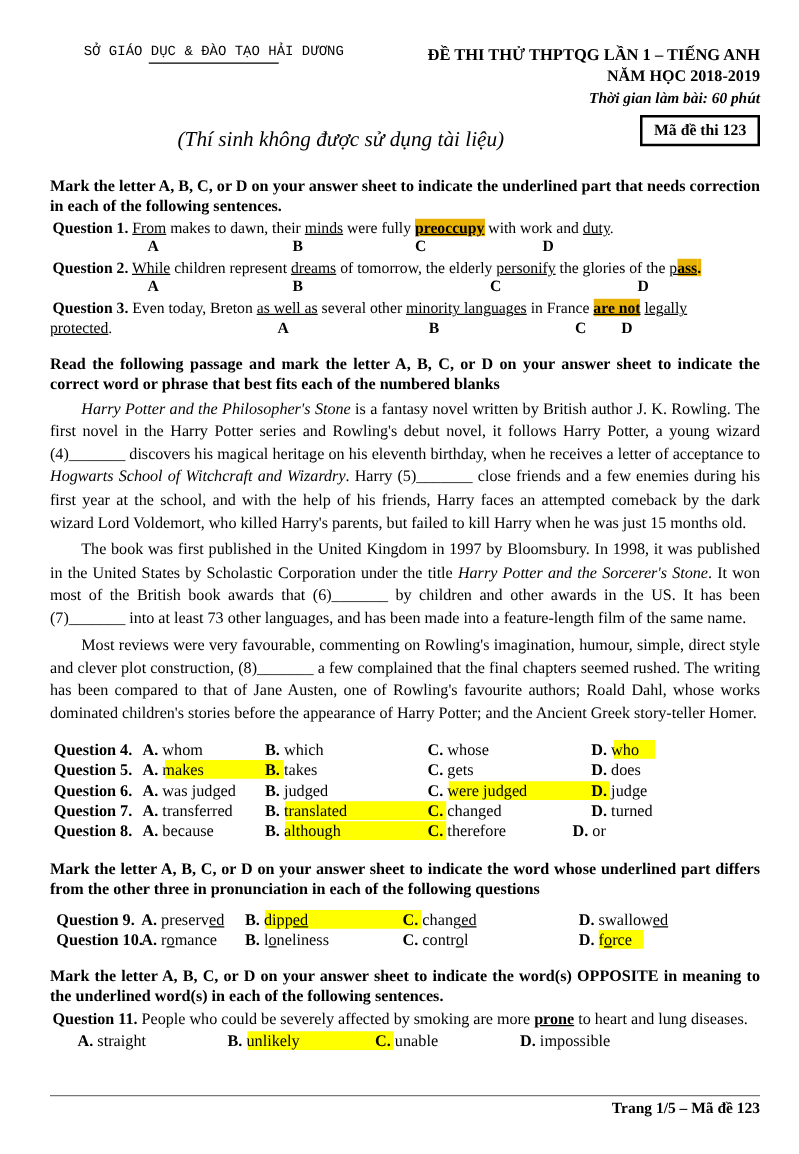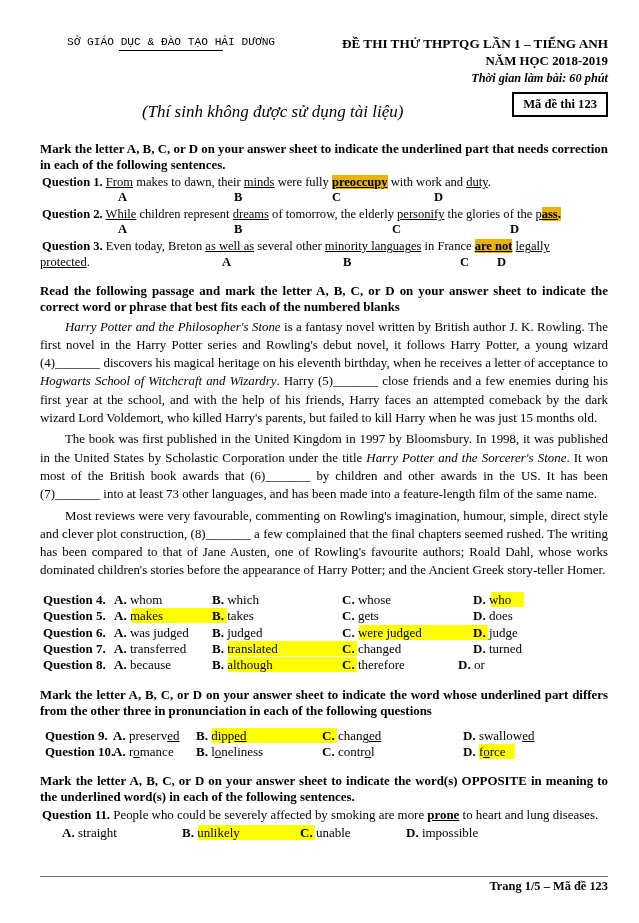--- a/index.html
+++ b/index.html
@@ -190,21 +190,21 @@
     <p class="instr">Mark the letter A, B, C, or D on your answer sheet to indicate the word(s) OPPOSITE in meaning to the underlined word(s) in each of the following sentences.</p>
     <div class="q11line">
       <span class="qno">Question 11.</span>
       <span>People who could be severely affected by smoking are more </span><span class="u b">prone</span><span> to heart and lung diseases.</span>
     </div>
     <div class="row" style="margin-top:2px">
       <div class="band" style="left:158px;width:117px"></div>
       <span class="abs" style="left:22px"><span class="qno">A.</span> <span>straight</span></span>
       <span class="abs" style="left:142px"><span class="qno">B.</span> <span>unlikely</span></span>
       <span class="abs" style="left:260px"><span class="qno">C.</span> <span>unable</span></span>
-      <span class="abs" style="left:366px"><span class="qno">D.</span> <span>impossible</span></span>
+      <span class="abs" style="left:376px"><span class="qno">D.</span> <span>impossible</span></span>
     </div>
   </div>
 
   <div class="footer">
     <div class="footer-rule"></div>
     <div class="footer-text">Trang 1/5 – Mã đề 123</div>
   </div>
 
 </div>
 

